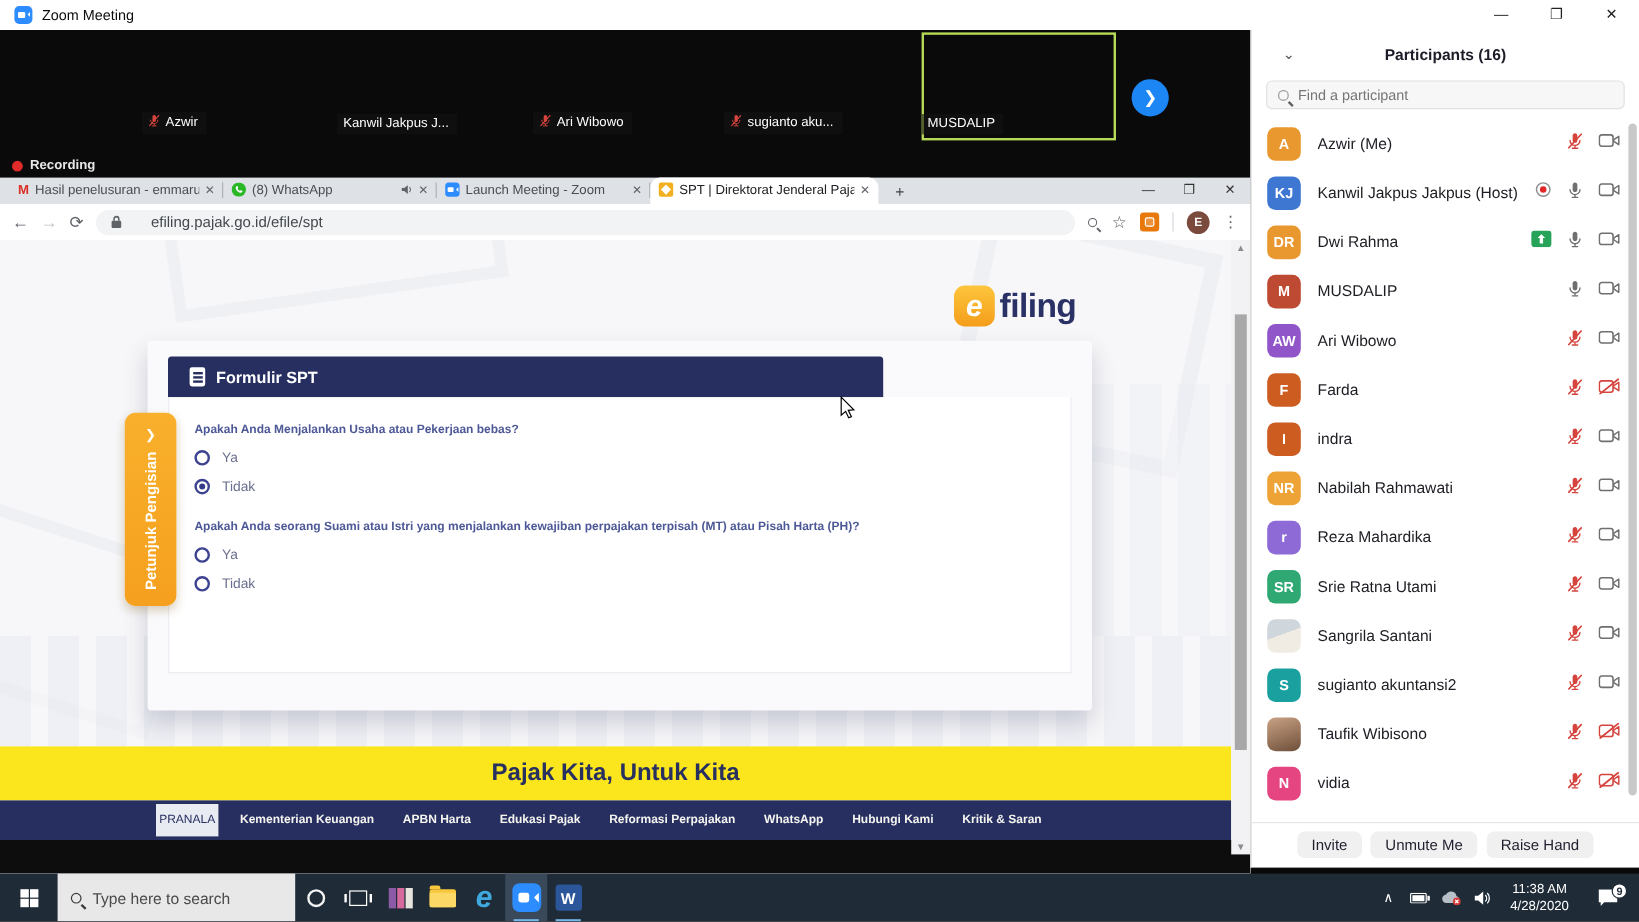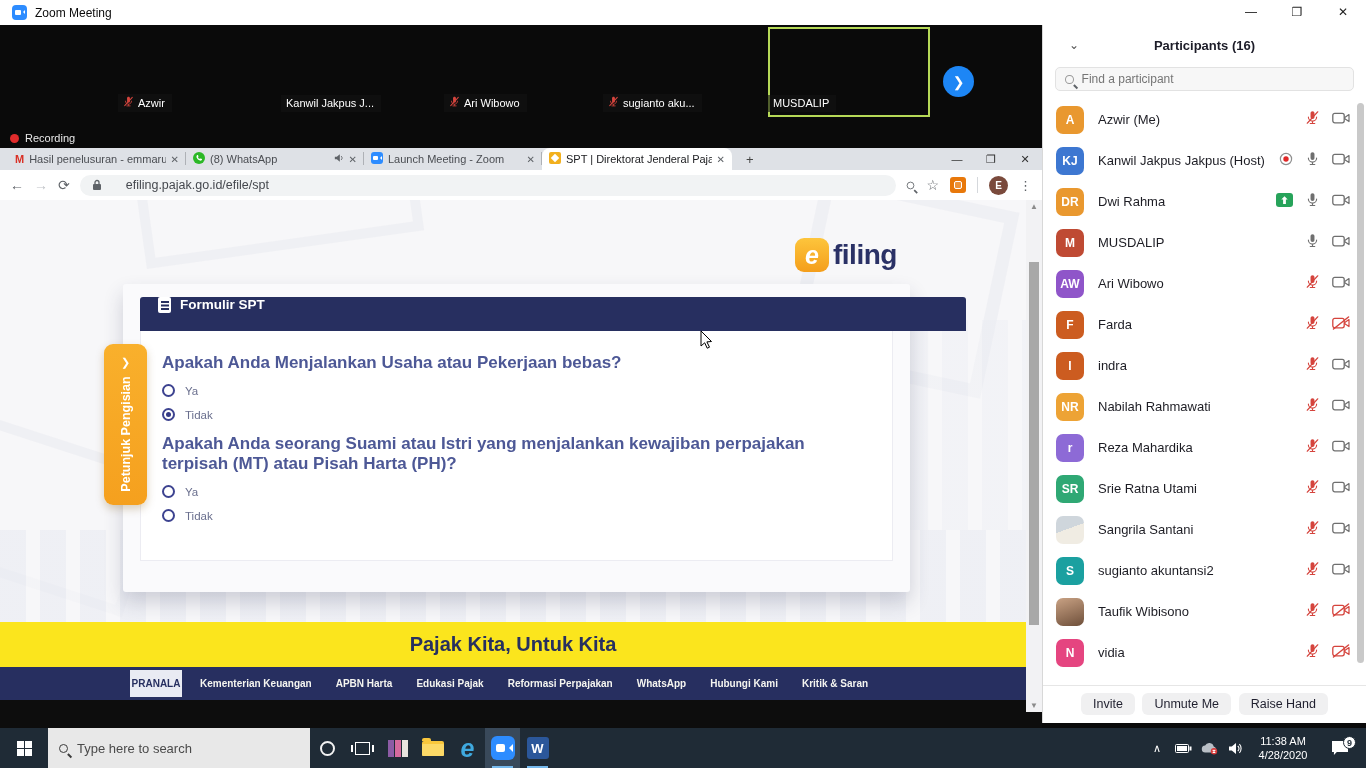--- a/index.html
+++ b/index.html
@@ -18,21 +18,21 @@
 
   
   .app { position:absolute; left:0; top:25px; width:1366px; height:703px; background:#0a0a0a; }
 
   
   .video { position:absolute; top:2px; height:90px; overflow:hidden; }
   .video.active { outline:2px solid #b6d957; outline-offset:-2px; }
   .v-label { position:absolute; left:0; bottom:5px; background:rgba(20,20,20,.62); color:#fff; font-size:11px; padding:2px 7px 3px 5px; display:flex; align-items:center; gap:4px; max-width:95%; white-space:nowrap; }
   .v-bg { position:absolute; inset:0; }
   .next-btn { position:absolute; left:943px; top:41px; width:31px; height:31px; border-radius:50%; background:#1d86f5; color:#fff; font-size:14px; font-weight:bold; display:flex; align-items:center; justify-content:center; cursor:pointer; }
-  .recording { position:absolute; left:10px; top:107px; display:flex; align-items:center; gap:6px; color:#e8e8e8; font-size:11px; }
+  .recording { position:absolute; left:10px; top:107px; display:flex; align-items:center; gap:6px; color:#e8e8e8; font-size:11px;font-weight:bold; }
   .rec-dot { width:9px; height:9px; border-radius:50%; background:#e02b2b; }
 
   
   .browser { position:absolute; left:0; top:123px; width:1042px; height:580px; background:#dee1e6; }
   .tabstrip { position:relative; height:22px; display:flex; align-items:flex-end; padding-left:8px; }
   .ctab { height:22px; display:flex; align-items:center; gap:5px; padding:0 7px; width:178px; font-size:11px; color:#4a4d52; position:relative; cursor:pointer; }
   .ctab .t-title { flex:1; overflow:hidden; white-space:nowrap; }
   .ctab .t-close { font-size:10px; color:#5f6368; }
   .ctab:not(.active)::after { content:""; position:absolute; right:0; top:4px; height:13px; width:1px; background:#aeb1b6; }
   .ctab.active { background:#fff; border-radius:8px 8px 0 0; color:#202124; width:190px; }
@@ -63,38 +63,38 @@
 
   .ef-tabs { position:absolute; left:123px; top:56px; display:flex; z-index:3; }
   .ef-tab { height:28px; min-width:95px; padding:0 14px; display:flex; align-items:center; justify-content:center; font-size:12.5px; font-weight:bold; border-radius:8px 8px 0 0; cursor:pointer; }
   .ef-tab.navy { background:#272f60; color:#fff; }
   .ef-tab.light { background:#eef0f4; color:#9aa0b3; }
   .ef-logo { position:absolute; left:795px; top:38px; display:flex; align-items:center; gap:4px; z-index:2; }
   .ef-logo-badge { width:34px; height:34px; border-radius:9px; background:linear-gradient(180deg,#fdc53c,#f49e1b); color:#fff; font-size:25px; font-weight:bold; display:flex; align-items:center; justify-content:center; font-style:italic; }
   .ef-logo-text { font-size:28px; color:#2a3166; font-weight:600; letter-spacing:-.5px; }
 
   .card { position:absolute; left:123px; top:84px; width:787px; height:308px; background:#fafafc; border-radius:3px; box-shadow:0 10px 20px rgba(40,45,80,.20); z-index:2; }
-  .card-head { position:absolute; left:17px; top:13px; width:826px; height:34px; background:#272f60; border-radius:3px 3px 0 0; display:flex; padding-left:18px; gap:9px; color:#fff; font-size:13.5px; font-weight:bold; }
+  .card-head { position:absolute; left:17px; top:13px; width:596px; height:34px; background:#272f60; border-radius:3px 3px 0 0; display:flex; align-items:center; padding-left:18px; gap:9px; color:#fff; font-size:13.5px; font-weight:bold; }
   .doc-ic { width:13px; height:16px; background:#fff; border-radius:2px; position:relative; }
   .doc-ic::before { content:""; position:absolute; left:2.5px; top:4px; width:8px; height:1.6px; background:#272f60; box-shadow:0 3.5px 0 #272f60, 0 7px 0 #272f60; }
   .card-body { position:absolute; left:17px; top:47px; width:753px; height:230px; background:#fff; border:1px solid #ececf2; border-top:none; }
   .question { position:absolute; left:21px; right:20px; }
-  .q-text { font-size:17px; font-weight:bold; color:#4d5896; }
+  .q-text { font-size:10px; font-weight:bold; color:#4d5896; }
   .q-opt { display:flex; align-items:center; gap:10px; margin-top:11px; cursor:pointer; }
   .radio { width:13px; height:13px; border:2px solid #3d4390; border-radius:50%; position:relative; background:#fff; }
   .radio.checked::after { content:""; position:absolute; inset:2px; border-radius:50%; background:#343a86; }
   .q-opt-label { font-size:11.5px; color:#6a6f8e; }
 
   .side-tab { position:absolute; left:104px; top:144px; width:43px; height:161px; background:linear-gradient(180deg,#f9b02c,#f5a01e); border-radius:9px; z-index:4; box-shadow:0 4px 8px rgba(120,80,0,.25); cursor:pointer; }
   .st-chevron { position:absolute; top:12px; left:50%; transform:translateX(-50%); color:#fff; font-size:11px; font-weight:bold; }
   .st-text { position:absolute; left:50%; top:56%; transform:translate(-50%,-50%) rotate(-90deg); white-space:nowrap; color:#fff; font-size:12.5px; font-weight:bold; }
 
   .banner { position:absolute; left:0; top:422px; width:1026px; height:45px; background:#fbe51d; display:flex; align-items:center; justify-content:center; font-size:20px; font-weight:bold; color:#27305f; z-index:2; }
   .site-footer { position:absolute; left:0; top:467px; width:1026px; height:33px; background:#272f60; display:flex; align-items:center; z-index:2; }
-  .pranala-box { margin-left:130px; width:52px; height:27px; background:#e9ebf3; color:#272f60; font-size:10px; font-weight:bold; display:flex; align-items:center; justify-content:center; }
+  .pranala-box { margin-left:130px; width:52px; height:27px; background:#e9ebf3; color:#272f60; font-size:10px; font-weight:normal; display:flex; align-items:center; justify-content:center; }
   .f-links { display:flex; gap:24px; margin-left:18px;justify-content:center; }
   .f-link { font-size:10px; font-weight:bold; color:#f5f5f0; white-space:nowrap; cursor:pointer; }
   .blackstrip { position:absolute; left:0; top:500px; width:1042px; height:28px; background:#0d0d0d; z-index:2; }
 
   .page-scrollbar { position:absolute; right:0; top:0; width:16px; height:512px; background:#f2f2f4; z-index:5; }
   .ps-arrow { position:absolute; left:0; width:16px; height:13px; color:#8b8b8b; font-size:8px; text-align:center; line-height:13px; }
   .ps-thumb { position:absolute; left:3px; top:62px; width:10px; height:363px; background:#a8a8a8; }
 
   .cursor { position:absolute; left:700px; top:130px; z-index:9; }
 
@@ -113,21 +113,21 @@
   .panel-scroll { position:absolute; right:2px; top:78px; width:7px; height:560px; border-radius:4px; background:#c9c9c9; }
   .p-divider { position:absolute; left:0; right:0; top:660px; height:1px; background:#e6e6e6; }
   .p-buttons { position:absolute; left:0; right:0; top:668px; display:flex; justify-content:space-between; padding:0 38px; }
   .p-btn { height:22px; padding:0 12px; background:#f0f0f1; border-radius:6px; font-size:12.5px; color:#1f1f2e; display:flex; align-items:center; cursor:pointer; }
 
   
   .taskbar { position:absolute; left:0; top:728px; width:1366px; height:40px; background:#1f2b36; display:flex; align-items:stretch; z-index:10; }
   .tk-start { width:48px; display:flex; align-items:center; justify-content:center; cursor:pointer; }
   .win-logo { width:15px; height:15px; display:grid; grid-template-columns:7px 7px; grid-template-rows:7px 7px; gap:1px; }
   .win-logo i { background:#fff; }
-  .tk-search { width:262px; background:#e8e8e8; display:flex; align-items:center; gap:9px; padding:0 11px; cursor:text; }
+  .tk-search { width:198px; background:#e8e8e8; display:flex; align-items:center; gap:9px; padding:0 11px; cursor:text; }
   .tk-search .mag { border-color:#3b3b3b; }
   .tk-search .mag::after { background:#3b3b3b; }
   .tk-search-text { font-size:13px; color:#4a4a4a; }
   .tk-ic { width:35px; display:flex; align-items:center; justify-content:center; cursor:pointer; position:relative; }
   .tk-ic.running::after { content:""; position:absolute; bottom:0; left:7px; right:7px; height:2px; background:#76b9ed; }
   .tk-ic.active-app { background:#39495a; }
   .cortana-ring { width:15px; height:15px; border:2px solid #f2f2f2; border-radius:50%; }
   .taskview { width:15px; height:13px; border:1.6px solid #fff; position:relative; }
   .taskview::before { content:""; position:absolute; left:-5px; top:2px; width:2px; height:7px; background:#fff; }
   .taskview::after { content:""; position:absolute; right:-5px; top:2px; width:2px; height:7px; background:#fff; }

